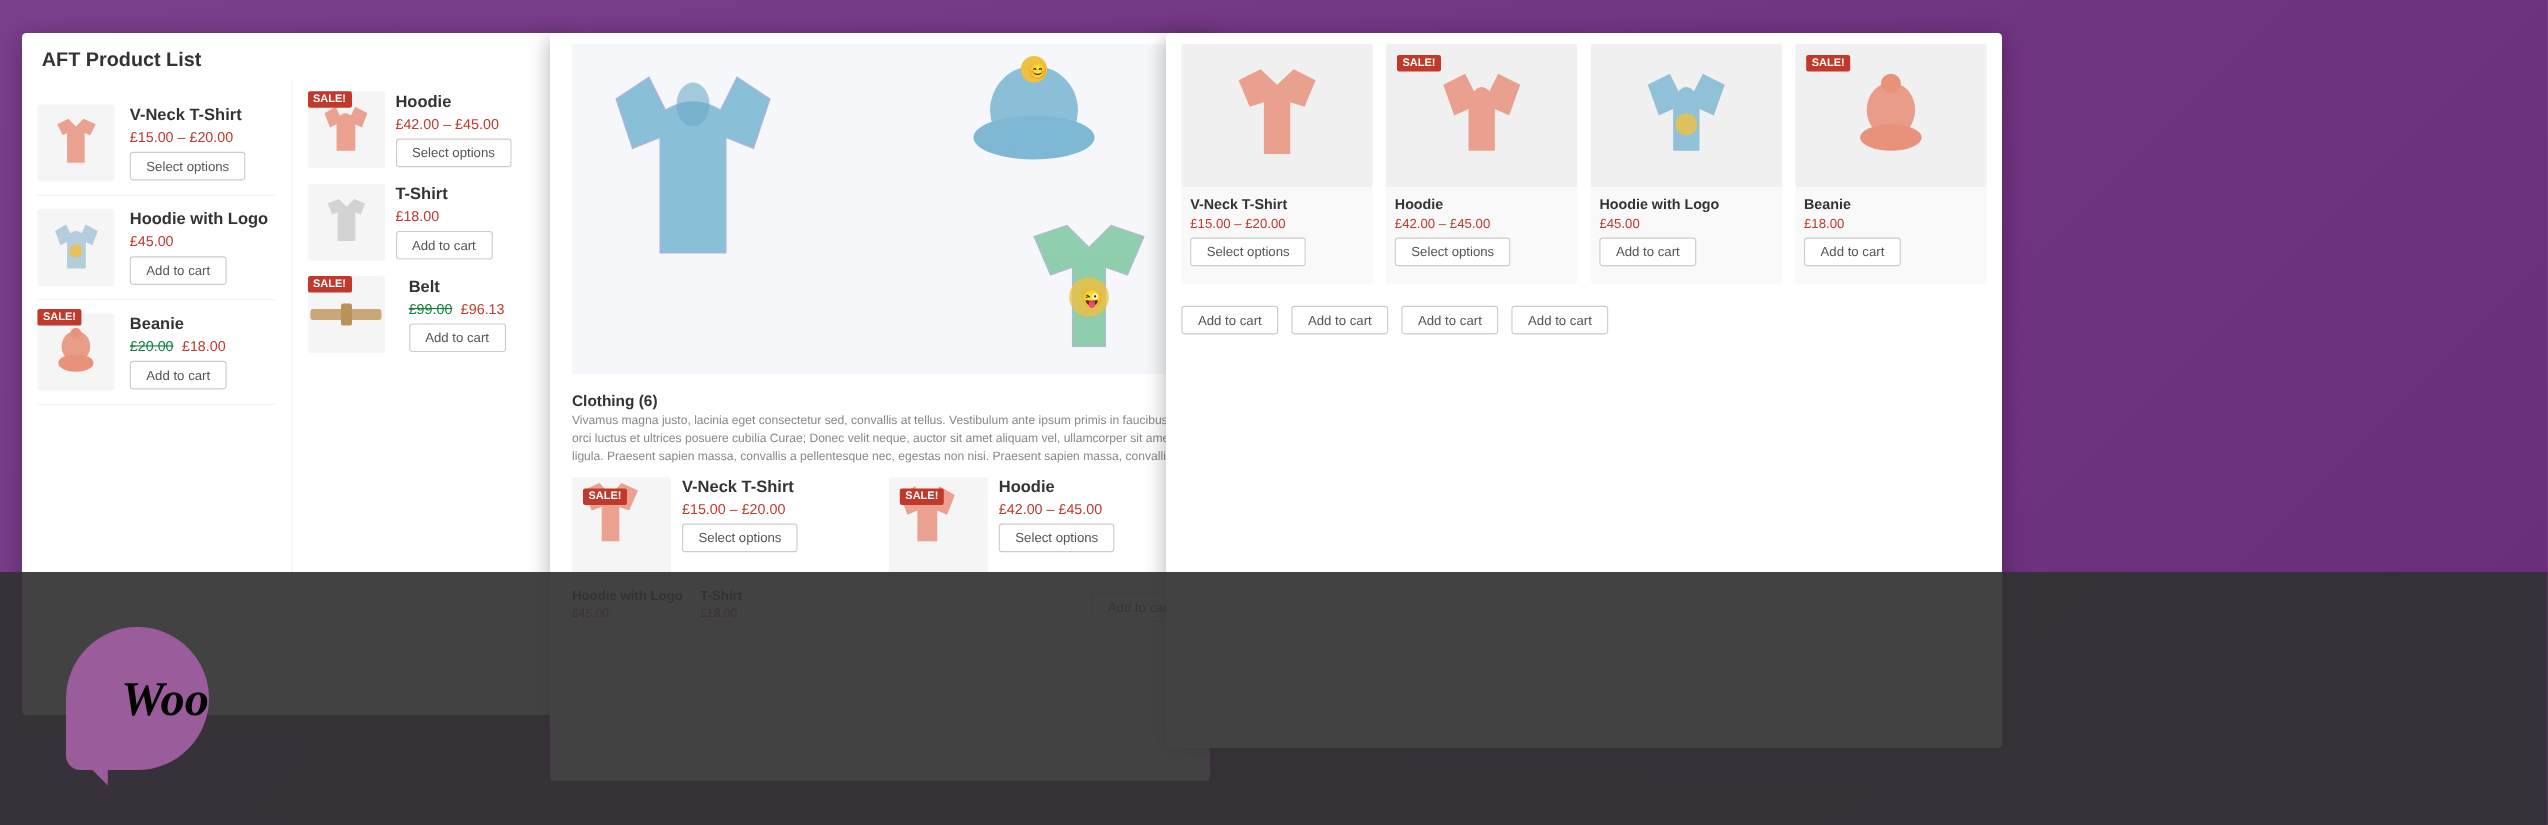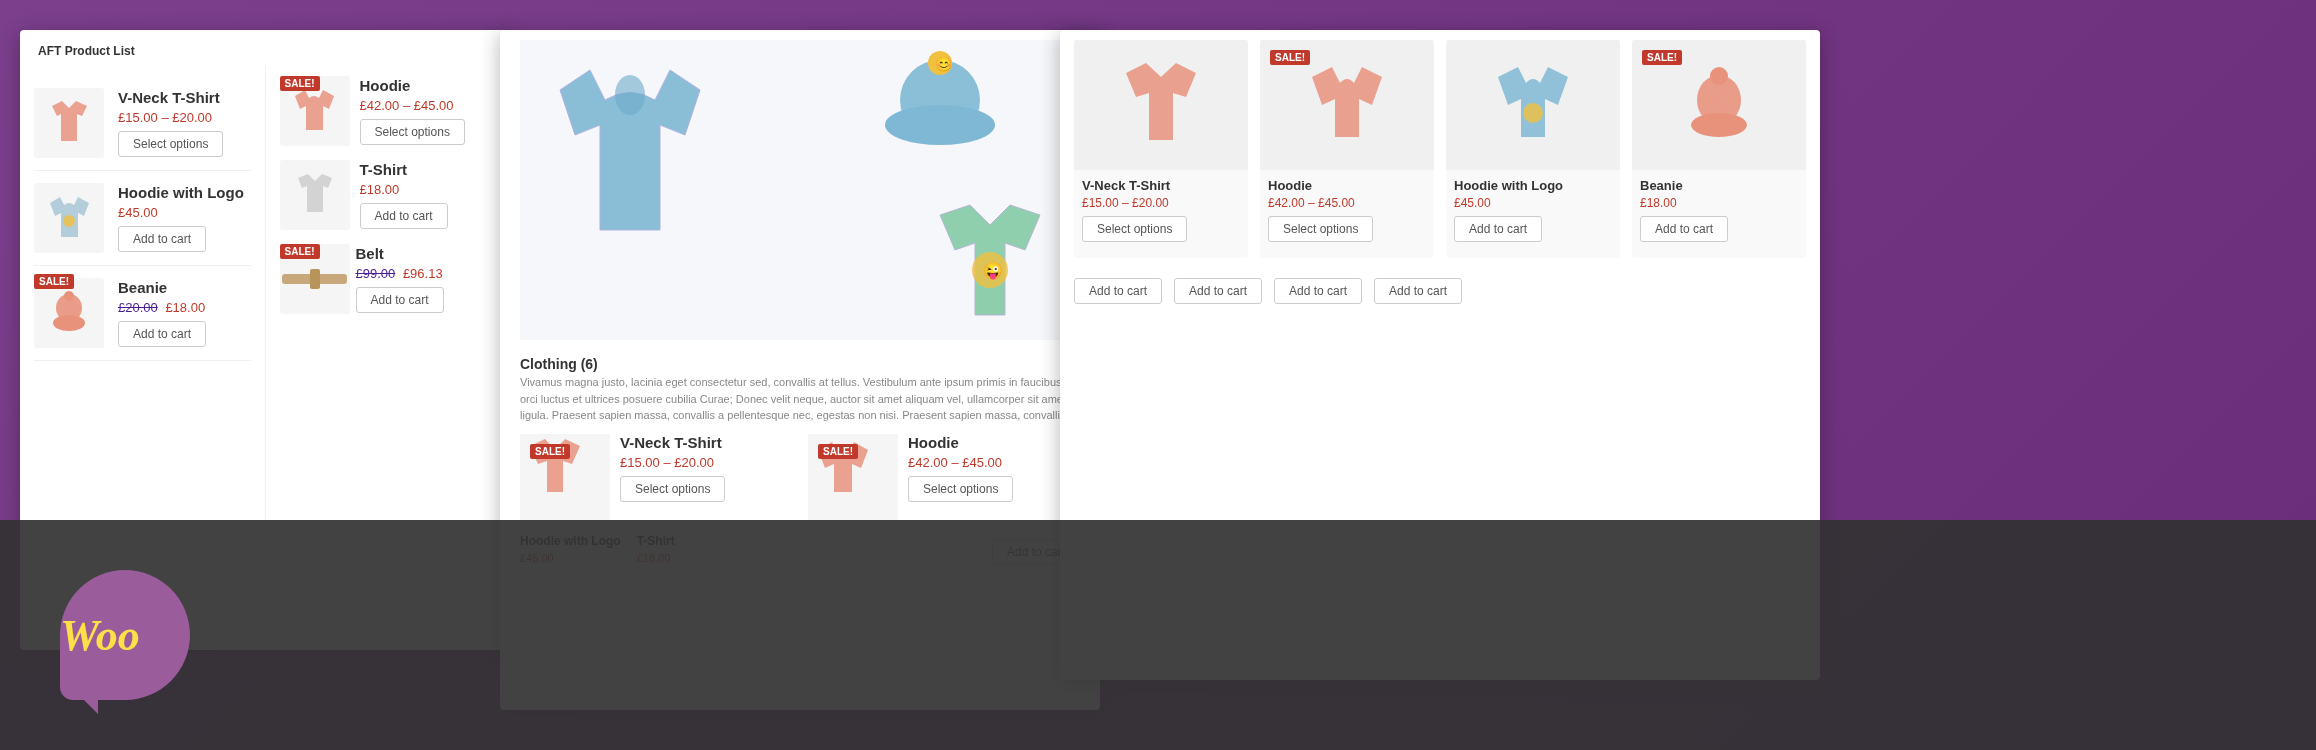--- a/index.html
+++ b/index.html
@@ -44,21 +44,21 @@
     }
 
     .panel-right {
       left: 1060px;
       width: 760px;
       height: 650px;
     }
 
     .panel-header {
       padding: 14px 18px 8px;
-      font-size: 12px;
+      font-size: 18px;
       font-weight: bold;
       color: #333;
       border-bottom: none;
     }
 
     
     .product-list-item {
       display: flex;
       align-items: center;
       padding: 12px 0;
@@ -89,21 +89,21 @@
     }
 
     .product-price {
       font-size: 13px;
       color: #c0392b;
       margin-bottom: 6px;
     }
 
     .product-price .old-price {
       text-decoration: line-through;
-      color: #4c1d95;
+      color: #15803d;
       margin-right: 4px;
     }
 
     .btn-select, .btn-cart {
       display: inline-block;
       padding: 5px 14px;
       border: 1px solid #ccc;
       background: white;
       font-size: 12px;
       color: #555;
@@ -238,26 +238,26 @@
       z-index: 10;
     }
 
     .woo-logo {
       width: 130px;
       height: 130px;
       background: #9b5c9b;
       border-radius: 50% 50% 50% 10%;
       display: flex;
       align-items: center;
-      justify-content: flex-start;
+      justify-content: flex-end;
       font-family: 'Georgia', serif;
       font-style: italic;
       font-weight: bold;
       font-size: 44px;
-      color: #fde047;
+      color: #000000;
       flex-shrink: 0;
       margin-right: 30px;
       position: relative;
     }
 
     .woo-logo::after {
       content: '';
       position: absolute;
       bottom: -14px;
       left: 20px;
@@ -389,21 +389,21 @@
           </div>
           <div class="product-info">
             <div class="product-name">T-Shirt</div>
             <div class="product-price">£18.00</div>
             <button class="btn-cart">Add to cart</button>
           </div>
         </div>
 
         <div style="position:relative;">
           <div class="sale-badge" style="position:absolute;top:0;left:0;z-index:2;font-size:10px;padding:2px 5px;">SALE!</div>
-          <div style="display:flex;gap:6px;align-items:center;">
+          <div style="display:flex;gap:22px;align-items:center;">
             <div class="product-thumb">
               <svg width="65" height="30" viewBox="0 0 65 30">
                 <rect x="0" y="10" width="65" height="10" rx="3" fill="#c8a87a"></rect>
                 <rect x="28" y="5" width="10" height="20" rx="2" fill="#b8935a"></rect>
               </svg>
             </div>
             <div class="product-info">
               <div class="product-name">Belt</div>
               <div class="product-price">
                 <span class="old-price">£99.00</span>

